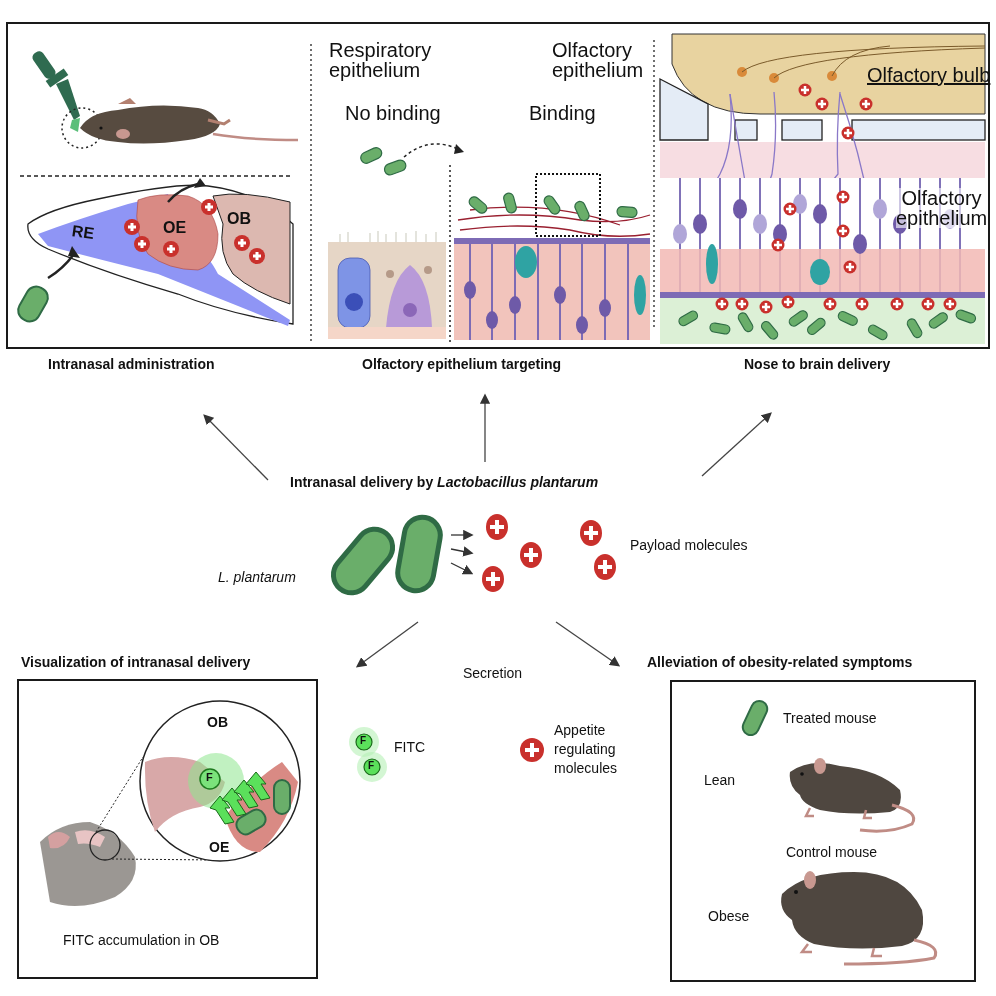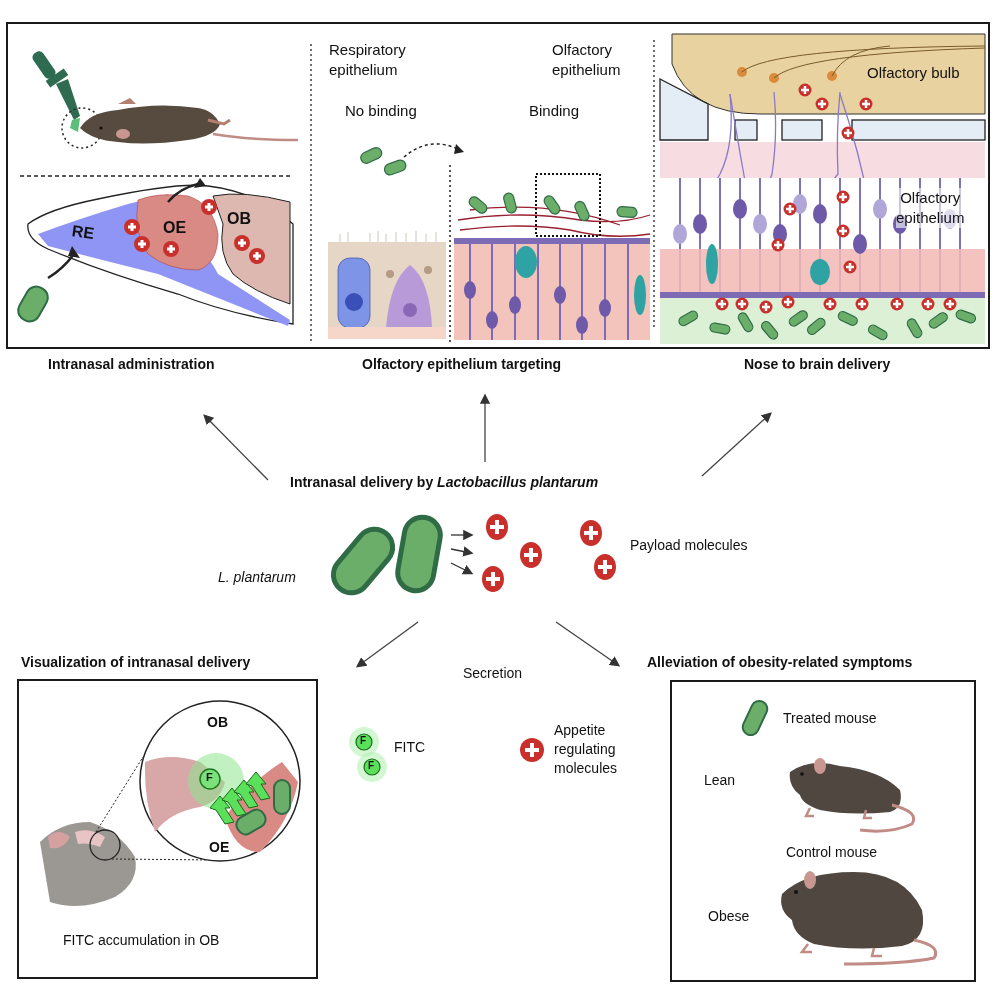--- a/index.html
+++ b/index.html
@@ -3,21 +3,21 @@
 <meta charset="utf-8">
 <style>
   html,body{margin:0;padding:0;background:#fff;}
   body{width:996px;height:996px;position:relative;overflow:hidden;font-family:"Liberation Sans",sans-serif;color:#111;}
   .abs{position:absolute;}
   .txt{font-family:"Liberation Sans",sans-serif;font-size:14px;color:#111;white-space:nowrap;}
   .bold{font-weight:bold;}
   .it{font-style:italic;}
   .box{border:2.5px solid #1a1a1a;box-sizing:border-box;background:#fff;}
   svg{position:absolute;overflow:visible;}
-  .small{font-size:15px;}
+  .small{font-size:20px;}
 </style>
 </head>
 <body>
 
 <div class="abs box" style="left:6px;top:22px;width:984px;height:327px;"></div>
 
 <svg style="left:8px;top:24px;" width="300" height="322" viewBox="0 0 300 322">
 
   <g>
     <rect x="30" y="26" width="12" height="30" rx="5" fill="#2f6b50" transform="rotate(-35 36 41)"></rect>
@@ -220,21 +220,21 @@
         <circle cx="290" cy="270" r="6.5"></circle>
     </g>
     <g stroke="#fff" stroke-width="2.5">
       <path d="M141 56h8M145 52v8M158 70h8M162 66v8M202 70h8M206 66v8M184 99h8M188 95v8"></path>
       <path d="M179 163h8M183 159v8M126 175h8M130 171v8M179 197h8M183 193v8M114 211h8M118 207v8M186 233h8M190 229v8"></path>
       <path d="M58 270h8M62 266v8M78 270h8M82 266v8M102 273h8M106 269v8M124 268h8M128 264v8"></path>
       <path d="M166 270h8M170 266v8M198 270h8M202 266v8M233 270h8M237 266v8M264 270h8M268 266v8M286 270h8M290 266v8"></path>
     </g>
   </g>
 </svg>
-<div class="abs txt small" style="left:867px;top:64px;">Olfactory bulb</div>
+<div class="abs txt small" style="left:867px;top:64px;text-decoration:underline;">Olfactory bulb</div>
 <div class="abs txt small" style="left:896px;top:188px;line-height:20px;background:rgba(255,255,255,0.6);">
   <div style="text-align:center;">Olfactory</div>
   <div>epithelium</div>
 </div>
 
 <div class="abs txt bold" style="left:48px;top:356px;">Intranasal administration</div>
 <div class="abs txt bold" style="left:362px;top:356px;">Olfactory epithelium targeting</div>
 <div class="abs txt bold" style="left:744px;top:356px;">Nose to brain delivery</div>
 
 <svg style="left:0;top:0;" width="996" height="996">

